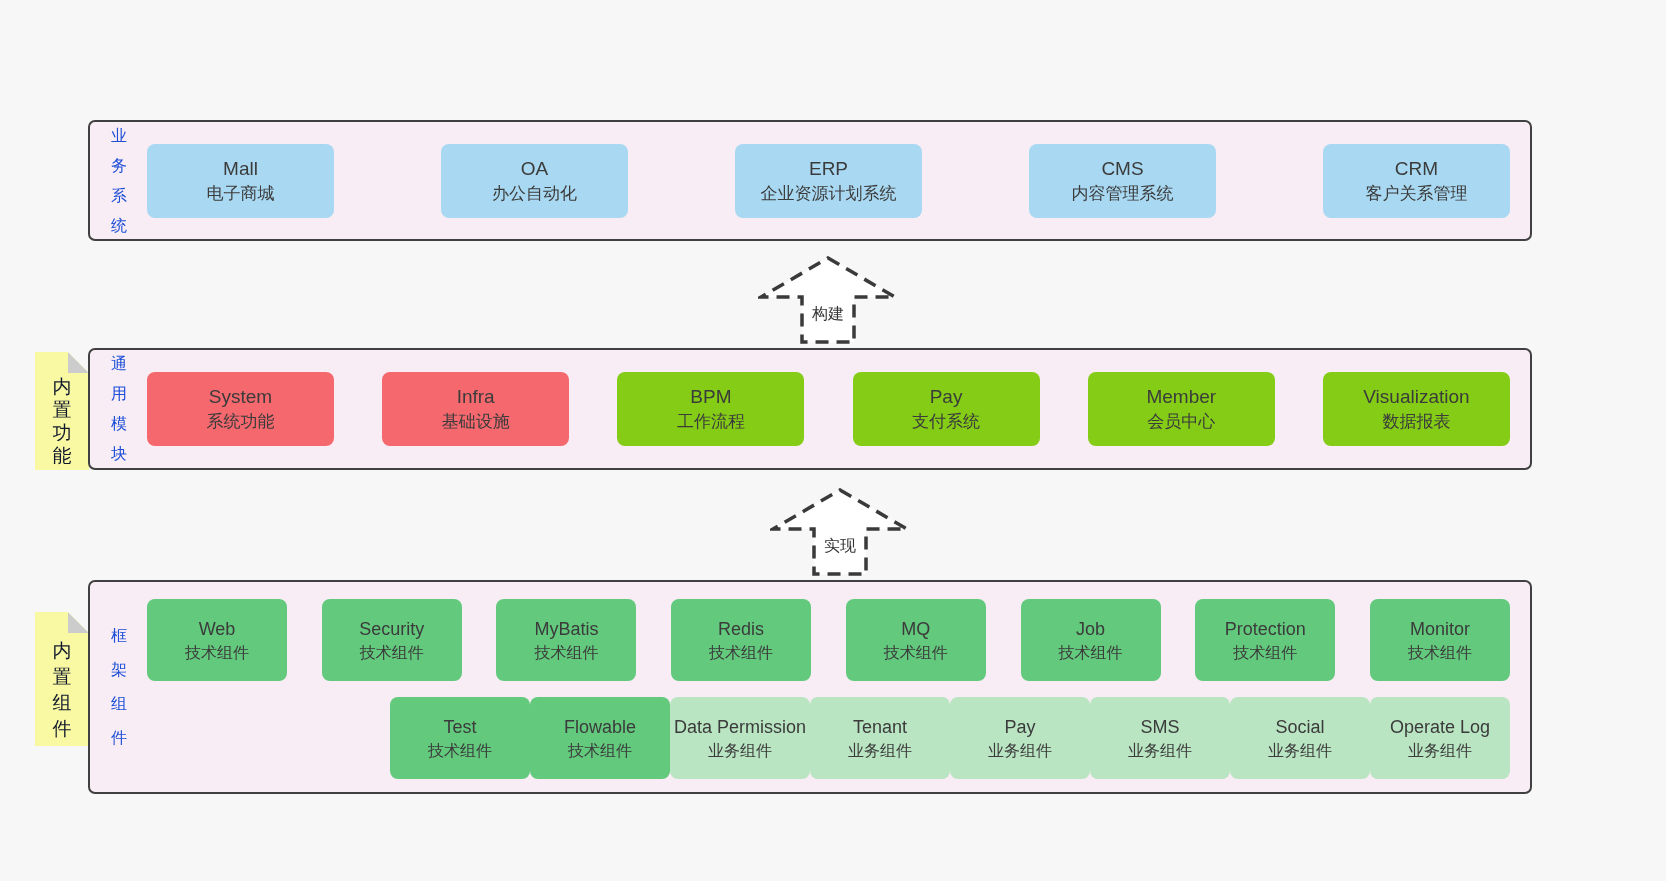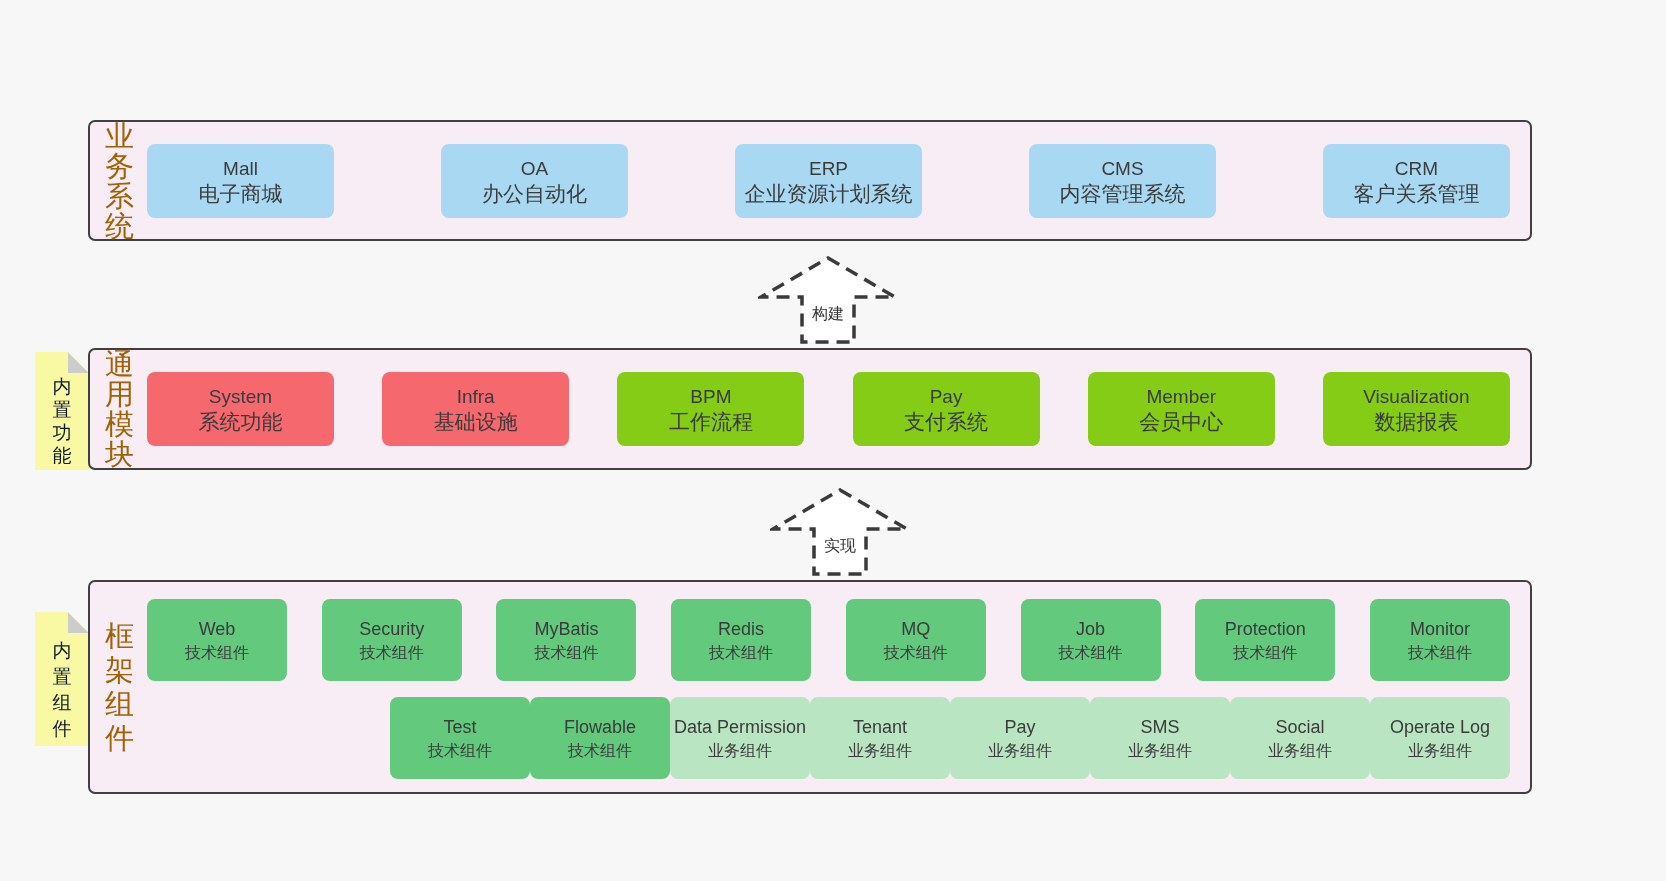--- a/index.html
+++ b/index.html
@@ -17,42 +17,42 @@
     position:absolute; left:88px; width:1444px;
     background:#f8edf4; border:2px solid #404040; border-radius:7px;
     z-index:1;
   }
   .panel-1 { top:120px;  height:121px; }
   .panel-2 { top:348px;  height:122px; }
   .panel-3 { top:580px;  height:214px; }
 
   .vlabel {
     position:absolute; left:15px; top:50%; transform:translateY(-50%);
-    width:28px; font-size:29px; line-height:30px; text-align:center;
-    color:#a16207; word-break:break-all;
+    width:28px; font-size:16px; line-height:30px; text-align:center;
+    color:#1d4ed8; word-break:break-all;
   }
   .panel-3 .vlabel { line-height:34px; }
 
   .boxes {
     position:absolute; left:57px; right:20px; top:0; bottom:0;
     display:flex; justify-content:space-between; align-items:center;
   }
   .rows { position:absolute; left:57px; right:20px; top:0; bottom:0; }
   .row {
     display:flex; justify-content:space-between; align-items:center;
     height:82px; margin-top:17px;
   }
   .row + .row { margin-top:16px;justify-content:flex-end; }
 
   .node {
     display:flex; flex-direction:column; justify-content:center; align-items:center;
     border-radius:8px; text-align:center;
   }
   .node .nm  { font-size:19px; line-height:26px; }
-  .node .ds  { font-size:21px; line-height:24px; }
+  .node .ds  { font-size:17px; line-height:24px; }
   .size-l { width:187px; height:74px; }
   .size-s { width:140px; height:82px; }
   .size-s .nm { font-size:18px; line-height:24px; }
   .size-s .ds { font-size:16px; line-height:23px; }
 
   .b-blue   { background:#a9d9f2; }
   .b-red    { background:#f4686e; }
   .b-pink   { background:#84cc16; }
   .b-green  { background:#62c97d; }
   .b-lgreen { background:#b9e5c2; }

